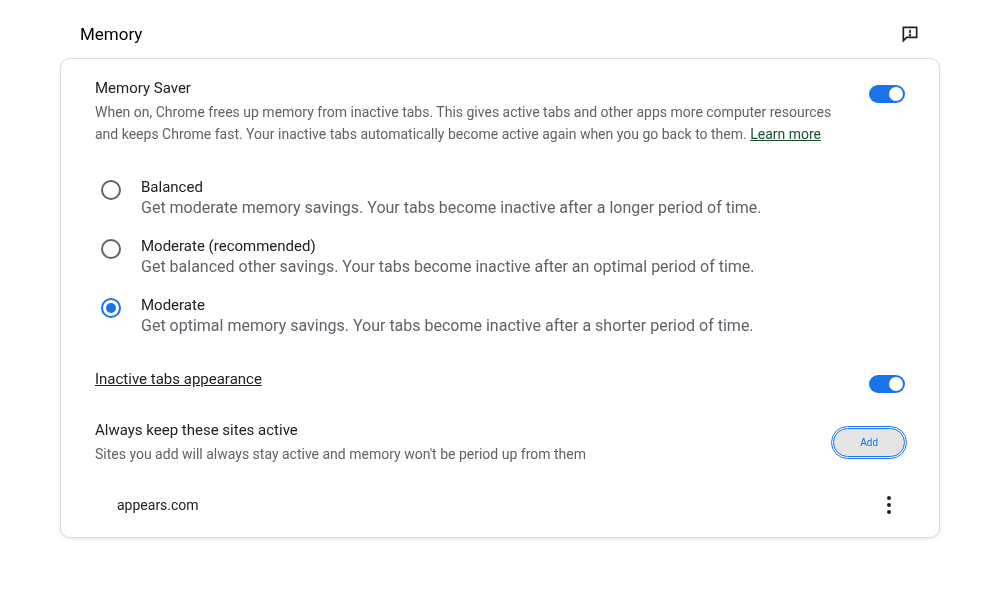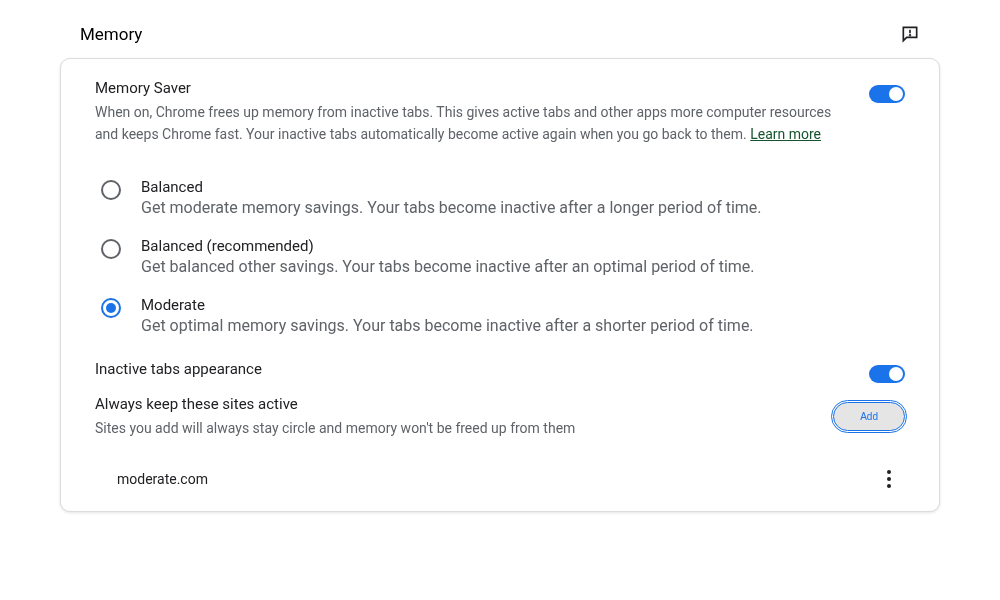--- a/index.html
+++ b/index.html
@@ -119,27 +119,28 @@
     .radio-label {
       font-size: 15px;
       color: #202124;
       margin-bottom: 2px;
     }
     .radio-desc {
       font-size: 16px;
       color: #5f6368;
     }
     .inactive-section {
-      margin-top: 14px;
-      display: flex;
-      justify-content: space-between;
-      align-items: center;
+      margin-top: 24px;
+      display: flex;
+      justify-content: space-between;
+      align-items: center;
+      text-decoration: underline;
     }
     .always-active-section {
-      margin-top: 12px;
+      margin-top: 28px;
       display: flex;
       justify-content: space-between;
       align-items: center;
     }
     .add-button {
       padding: 8px 26px;
       border: 1px solid #1a73e8;
       outline: 1px solid #1a73e8;
       outline-offset: 1px;
       border-radius: 22px;
@@ -207,21 +208,21 @@
     <div class="radio-item">
       <div class="radio-circle"></div>
       <div class="radio-text">
         <div class="radio-label">Balanced</div>
         <div class="radio-desc">Get moderate memory savings. Your tabs become inactive after a longer period of time.</div>
       </div>
     </div>
     <div class="radio-item">
       <div class="radio-circle"></div>
       <div class="radio-text">
-        <div class="radio-label">Balanced (recommended)</div>
+        <div class="radio-label">Moderate (recommended)</div>
         <div class="radio-desc">Get balanced other savings. Your tabs become inactive after an optimal period of time.</div>
       </div>
     </div>
     <div class="radio-item">
       <div class="radio-circle selected"></div>
       <div class="radio-text">
         <div class="radio-label">Moderate</div>
         <div class="radio-desc">Get optimal memory savings. Your tabs become inactive after a shorter period of time.</div>
       </div>
     </div>
@@ -230,27 +231,27 @@
   <div class="inactive-section">
     <div class="section-text">
       <div class="section-title">Inactive tabs appearance</div>
     </div>
     <div class="toggle"></div>
   </div>
 
   <div class="always-active-section">
     <div class="section-text">
       <div class="section-title">Always keep these sites active</div>
-      <div class="section-desc">Sites you add will always stay circle and memory won't be freed up from them</div>
+      <div class="section-desc">Sites you add will always stay active and memory won't be period up from them</div>
     </div>
     <button class="add-button">Add</button>
   </div>
 
   <div class="site-item">
-    <div class="site-url">moderate.com</div>
+    <div class="site-url">appears.com</div>
     <div class="more-icon">
       <span></span>
         <span></span>
         <span></span>
     </div>
   </div>
 
 </div>
 
 </body></html>

